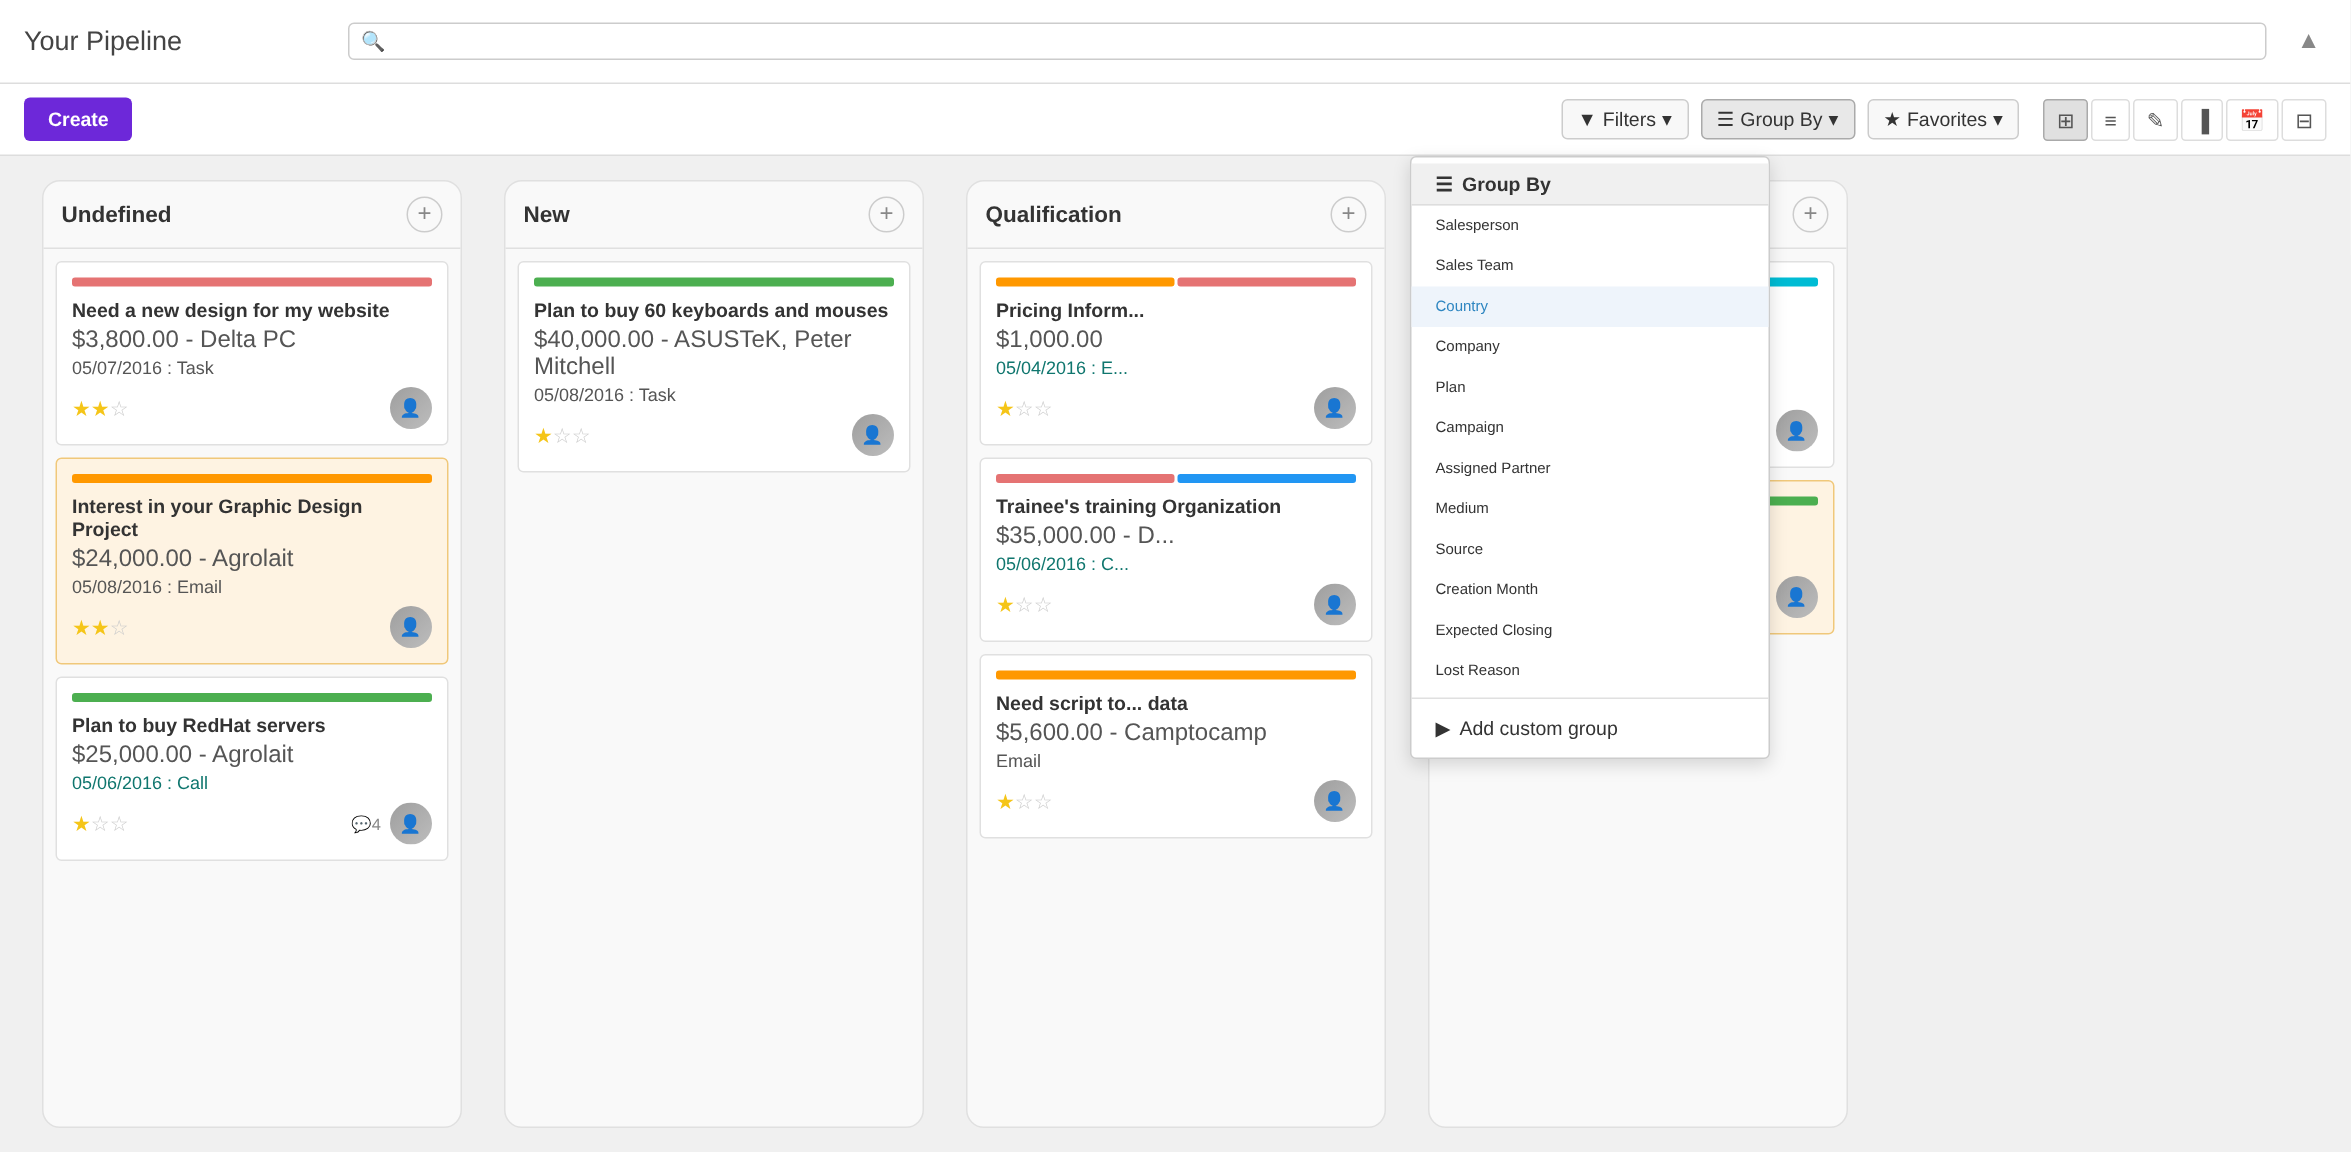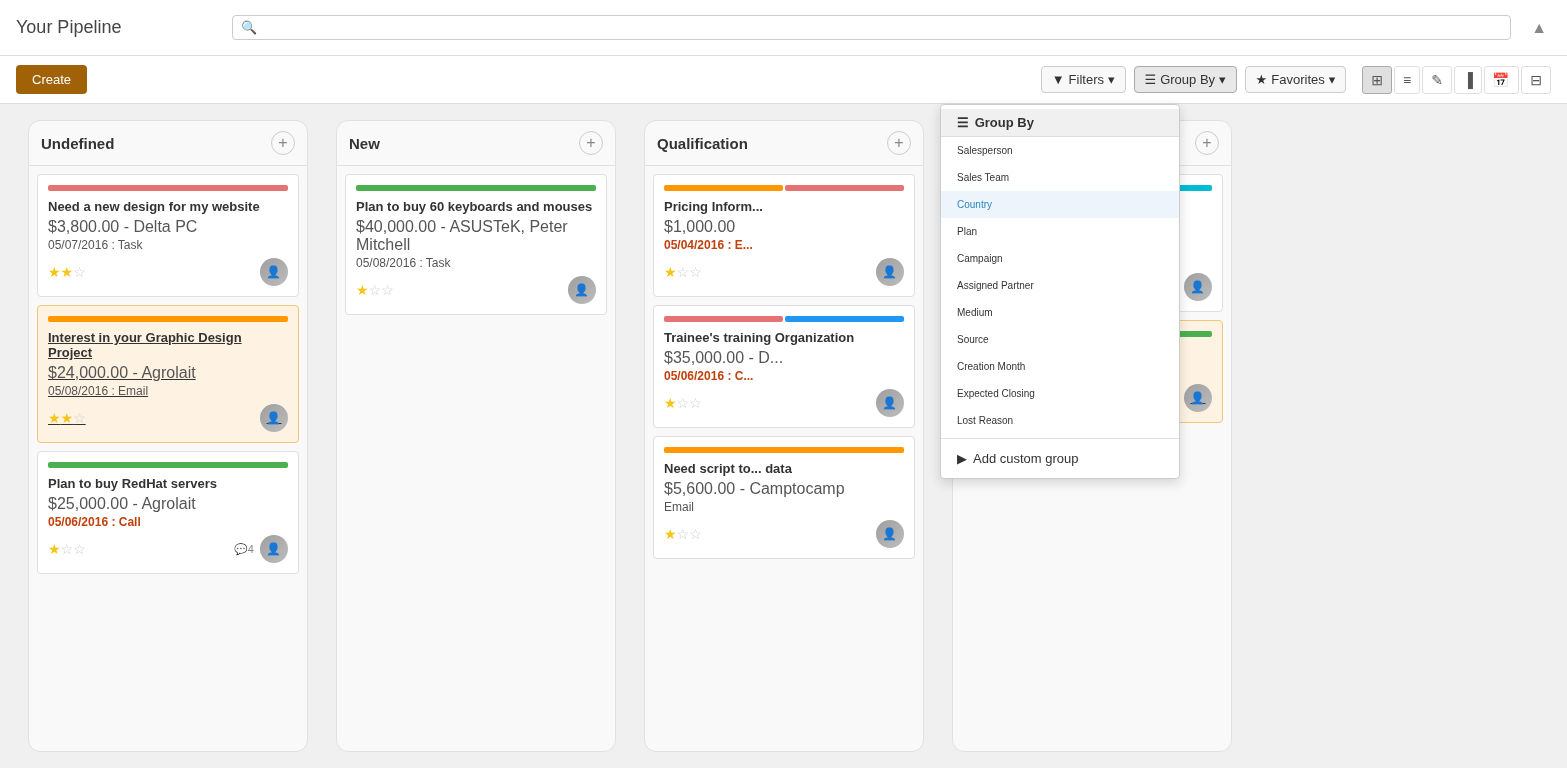--- a/index.html
+++ b/index.html
@@ -50,28 +50,28 @@
     .toolbar {
       display: flex;
       align-items: center;
       padding: 6px 16px;
       background: #fff;
       border-bottom: 1px solid #ddd;
       gap: 8px;
       height: 48px;
     }
     .create-btn {
-      background: #a16207;
+      background: #6d28d9;
       color: #fff;
       border: none;
       border-radius: 4px;
       padding: 7px 16px;
       font-size: 13px;
       cursor: pointer;
-      font-weight: normal;
+      font-weight: bold;
     }
     .spacer { flex: 1; }
     .filter-btn, .groupby-btn, .favorites-btn {
       display: flex;
       align-items: center;
       gap: 4px;
       background: #f8f8f8;
       border: 1px solid #ccc;
       border-radius: 4px;
       padding: 5px 10px;
@@ -160,21 +160,20 @@
     .card {
       background: #fff;
       border: 1px solid #e0e0e0;
       border-radius: 4px;
       padding: 10px;
       position: relative;
     }
     .card.highlighted {
       background: #fef3e2;
       border-color: #f0c87a;
-      text-decoration: underline;
     }
     .card-color-bar {
       height: 6px;
       border-radius: 2px;
       margin-bottom: 8px;
     }
     .card-title {
       font-weight: bold;
       color: #333;
       margin-bottom: 4px;
@@ -184,22 +183,22 @@
       color: #555;
       font-size: 16px;
       margin-bottom: 2px;
     }
     .card-date {
       color: #555;
       font-size: 12px;
       margin-bottom: 6px;
     }
     .card-date.overdue {
-      color: #c2410c;
-      font-weight: bold;
+      color: #0f766e;
+      font-weight: normal;
     }
     .card-footer {
       display: flex;
       align-items: center;
       justify-content: space-between;
     }
     .stars { color: #f5c518; font-size: 14px; }
     .avatar {
       width: 28px;
       height: 28px;
@@ -485,20 +484,21 @@
 
 <div class="dropdown-overlay" id="dropdown-overlay"></div>
 <div class="dropdown-menu" id="groupby-menu">
   <div class="dropdown-section-header">
     <span>☰</span>
     <span>Group By</span>
   </div>
 <div class="dropdown-item">Salesperson</div>
     <div class="dropdown-item">Sales Team</div>
     <div class="dropdown-item highlighted-item">Country</div>
+    <div class="dropdown-item">Company</div>
     <div class="dropdown-item">Plan</div>
     <div class="dropdown-item">Campaign</div>
     <div class="dropdown-item">Assigned Partner</div>
     <div class="dropdown-item">Medium</div>
     <div class="dropdown-item">Source</div>
     <div class="dropdown-item">Creation Month</div>
     <div class="dropdown-item">Expected Closing</div>
     <div class="dropdown-item">Lost Reason</div>
     <hr class="dropdown-divider">
     <div class="dropdown-item-custom">

